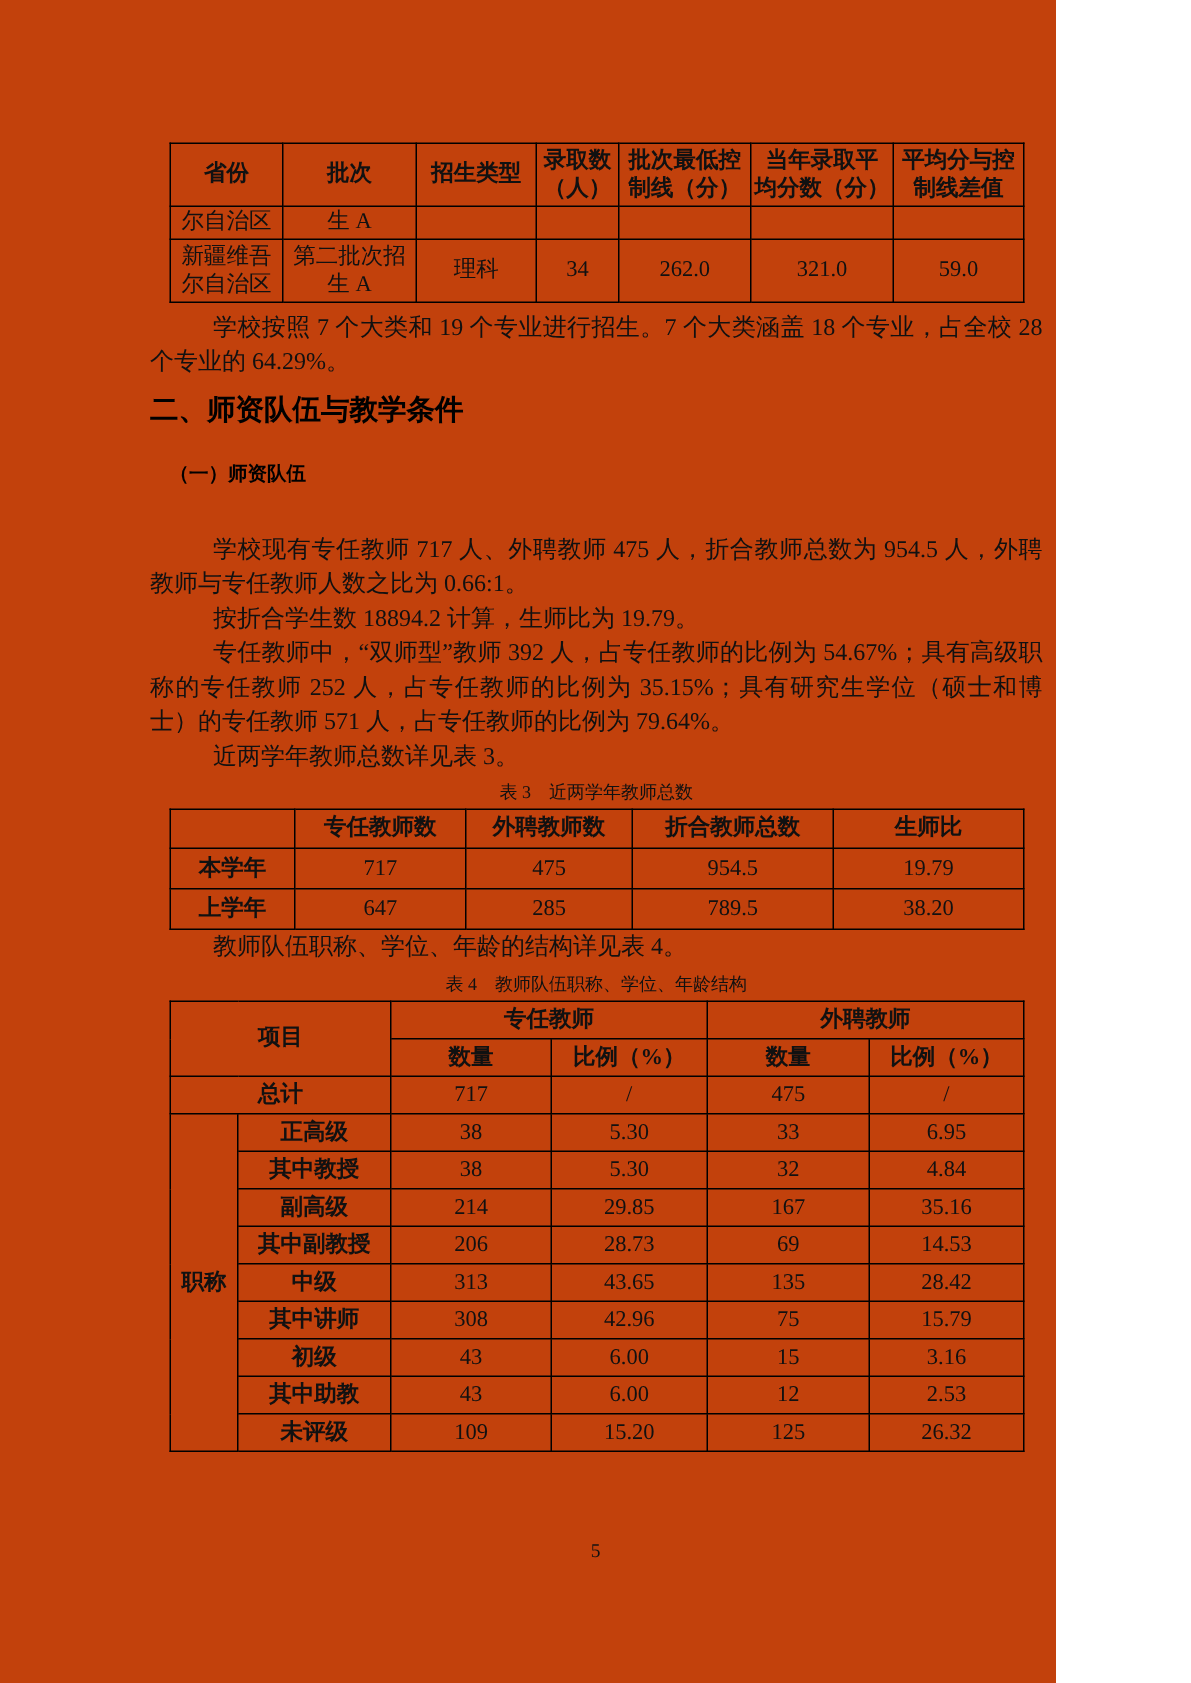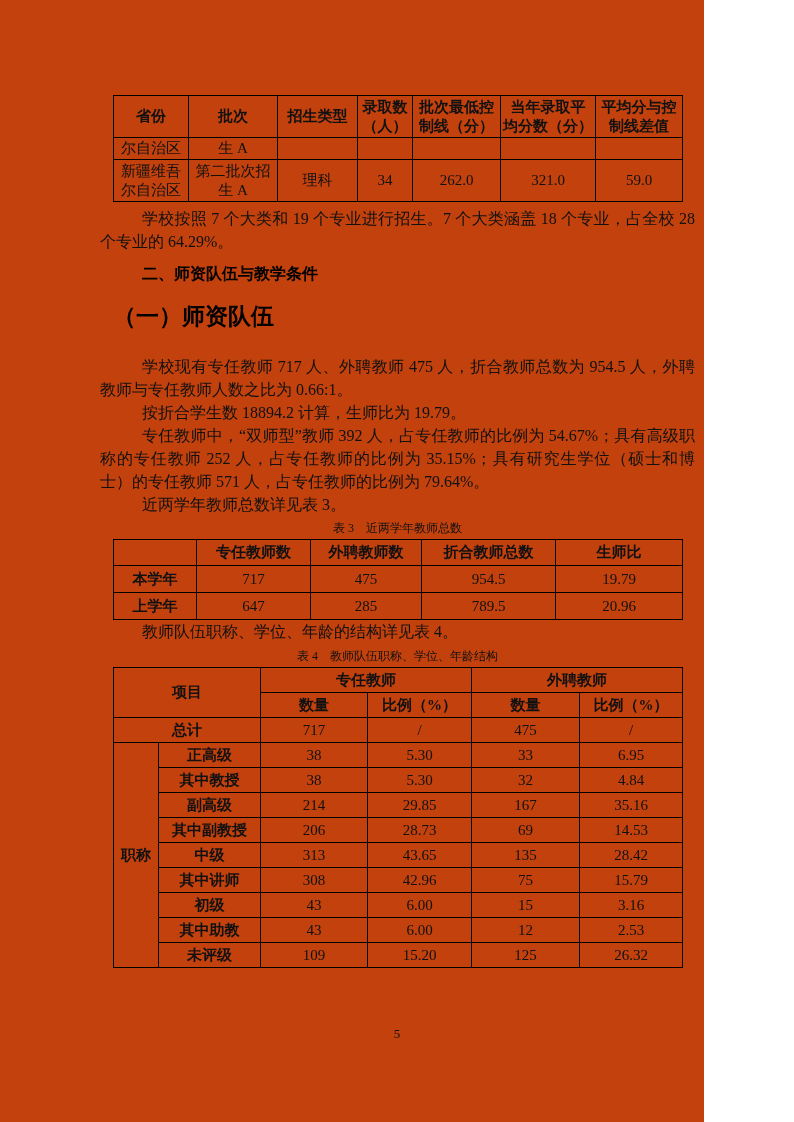--- a/index.html
+++ b/index.html
@@ -47,32 +47,31 @@
   
   p.body {
     font-size:16px;
     line-height:23px;
     text-indent:42px;
     text-align:justify;
     color:#111;
   }
   h2.sec {
     margin-top:8px;
-    font-family:Liberation Sans, sans-serif;
-    font-size:16px;
+    font-family:Liberation Mono, monospace;
+    font-size:19px;
     line-height:26px;
     font-weight:bold;
     color:#000;
-    margin-left:42px;
   }
   h3.subsec {
     margin-top:17px;
     padding-left:13px;
     font-family:"Liberation Sans","DejaVu Sans",sans-serif;
-    font-size:23px;
+    font-size:13px;
     line-height:24px;
     font-weight:bold;
     color:#000;
   }
   .caption {
     text-align:center;
     font-size:12px;
     line-height:18px;
     color:#111;
   }
@@ -178,21 +177,21 @@
         <td>717</td>
         <td>475</td>
         <td>954.5</td>
         <td>19.79</td>
       </tr>
       <tr>
         <td class="rowlab">上学年</td>
         <td>647</td>
         <td>285</td>
         <td>789.5</td>
-        <td>20.96</td>
+        <td>38.20</td>
       </tr>
     </tbody>
       </table>
 
     <p class="body mt-p6">教师队伍职称、学位、年龄的结构详见表 4。</p>
 
     <div class="caption mt-cap4">表 4　教师队伍职称、学位、年龄结构</div>
 
     <table class="tbl t4 mt-t4">
       <colgroup>

